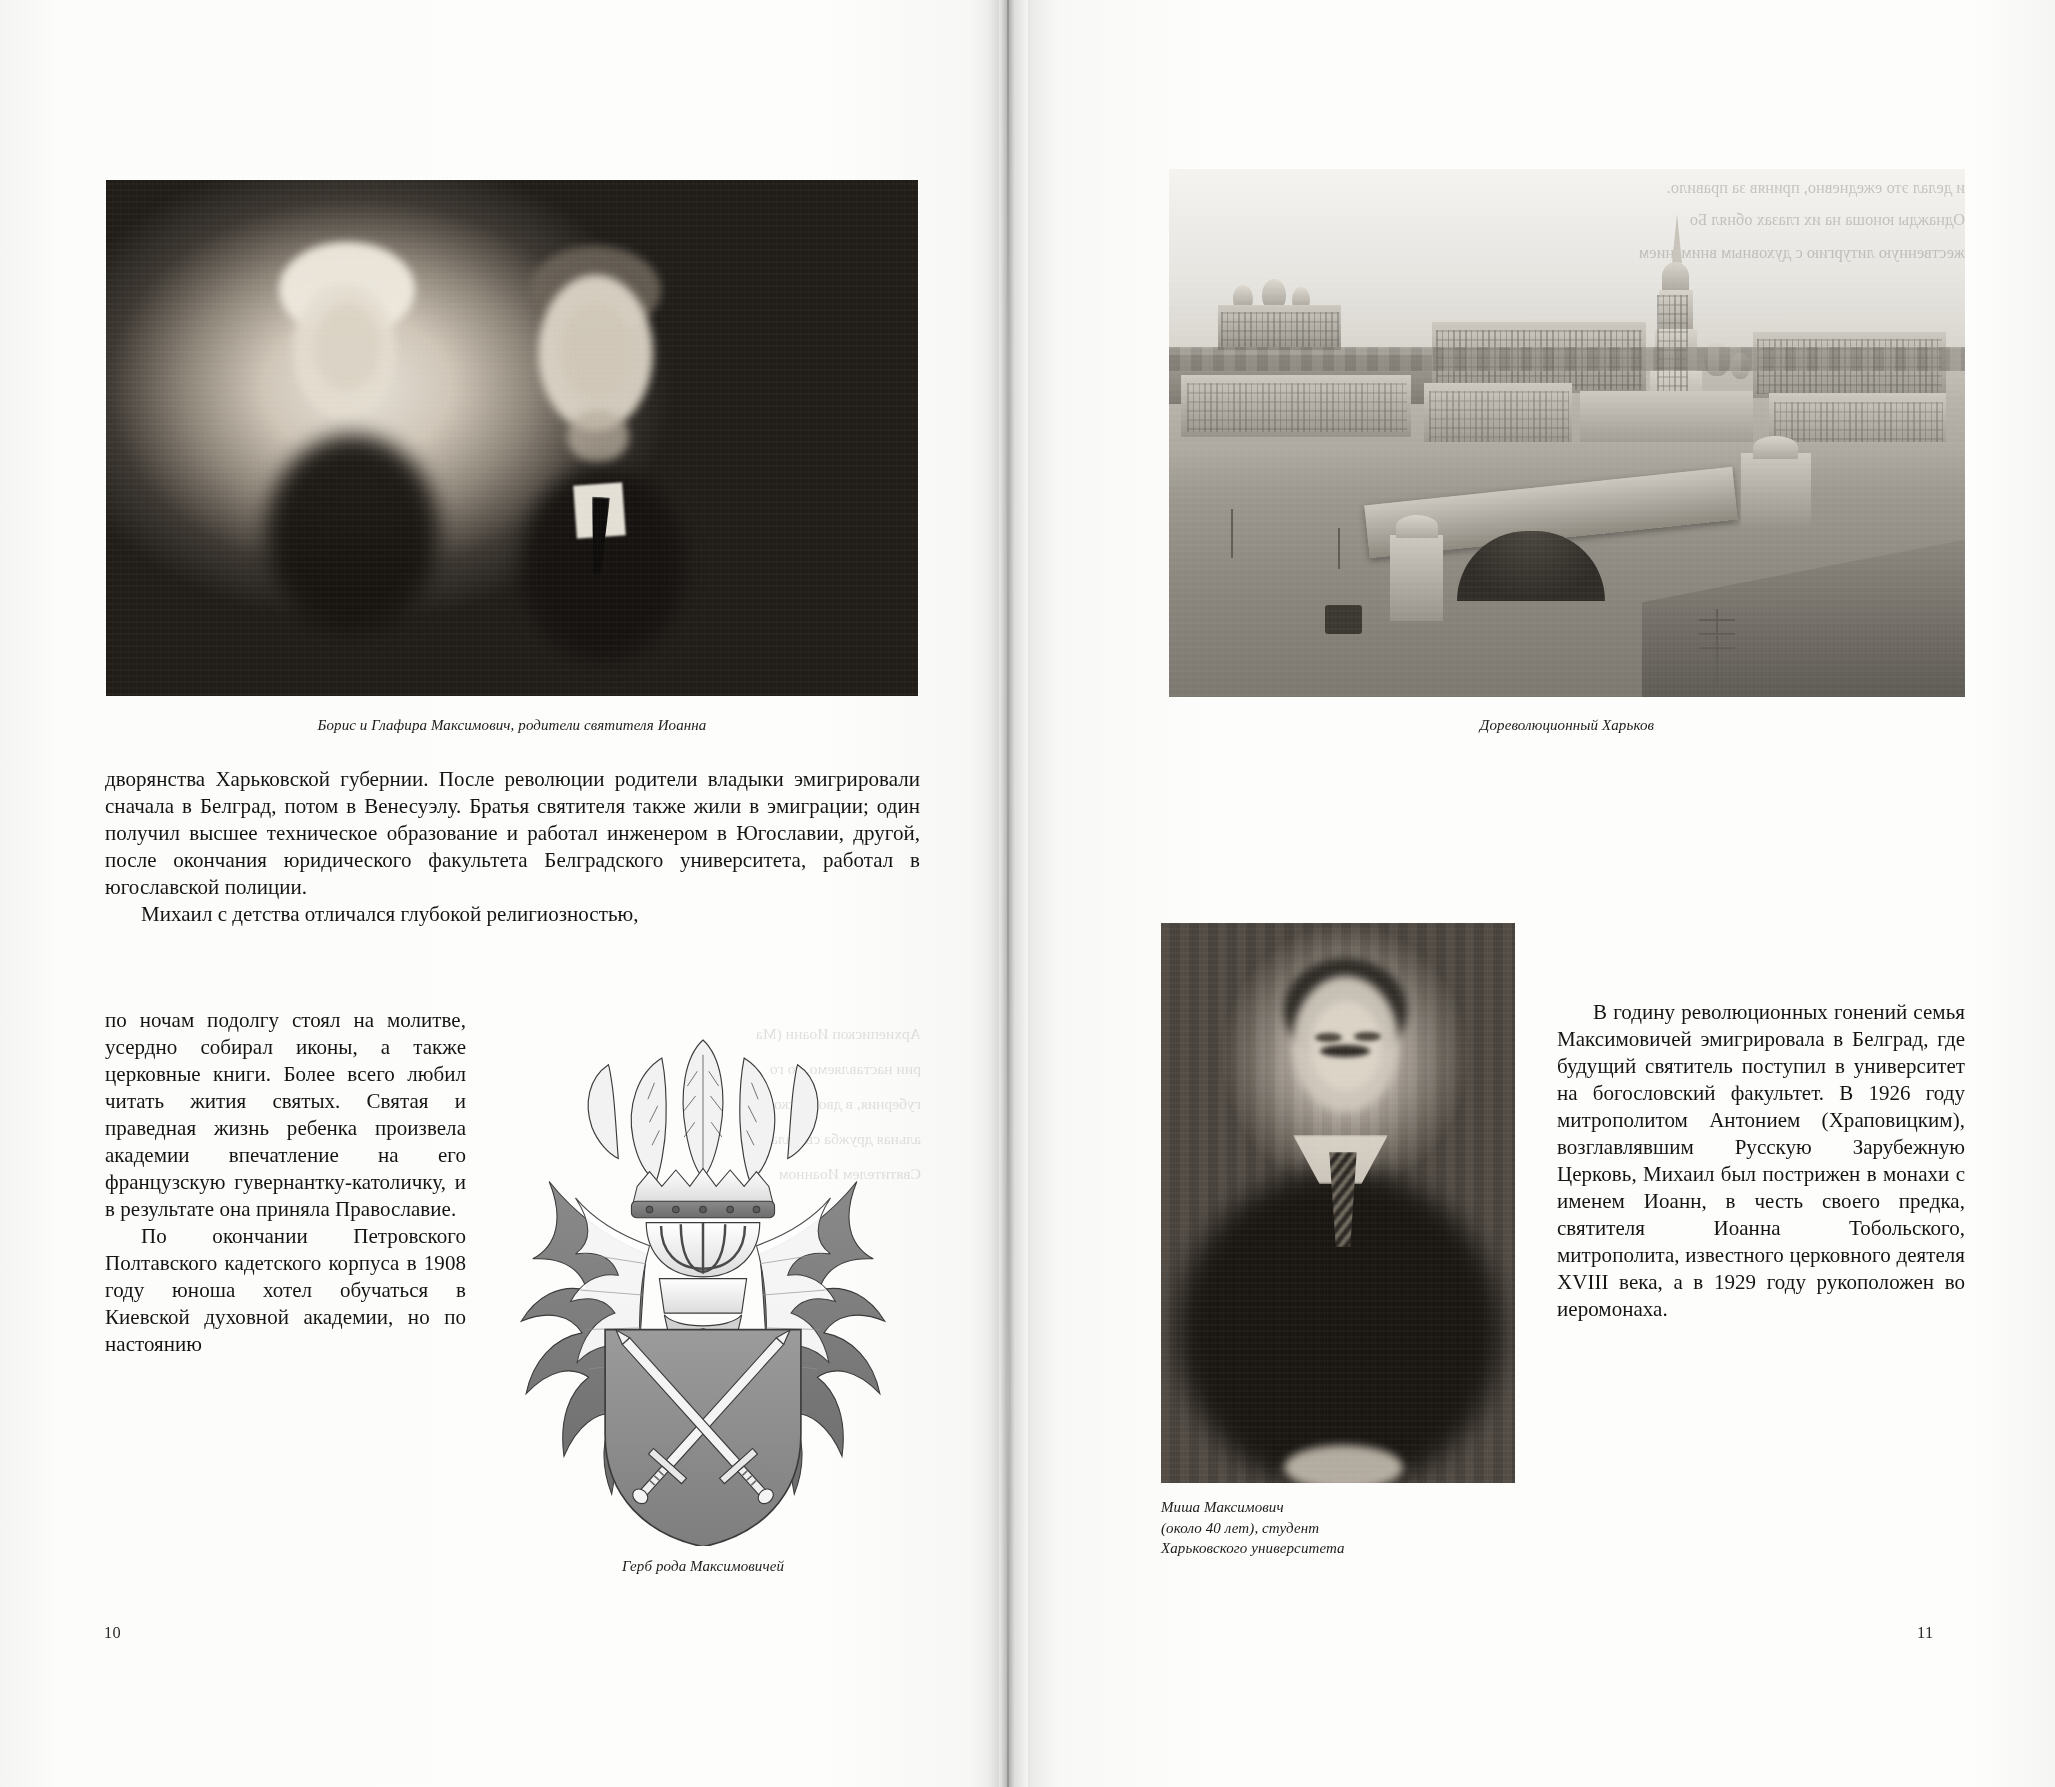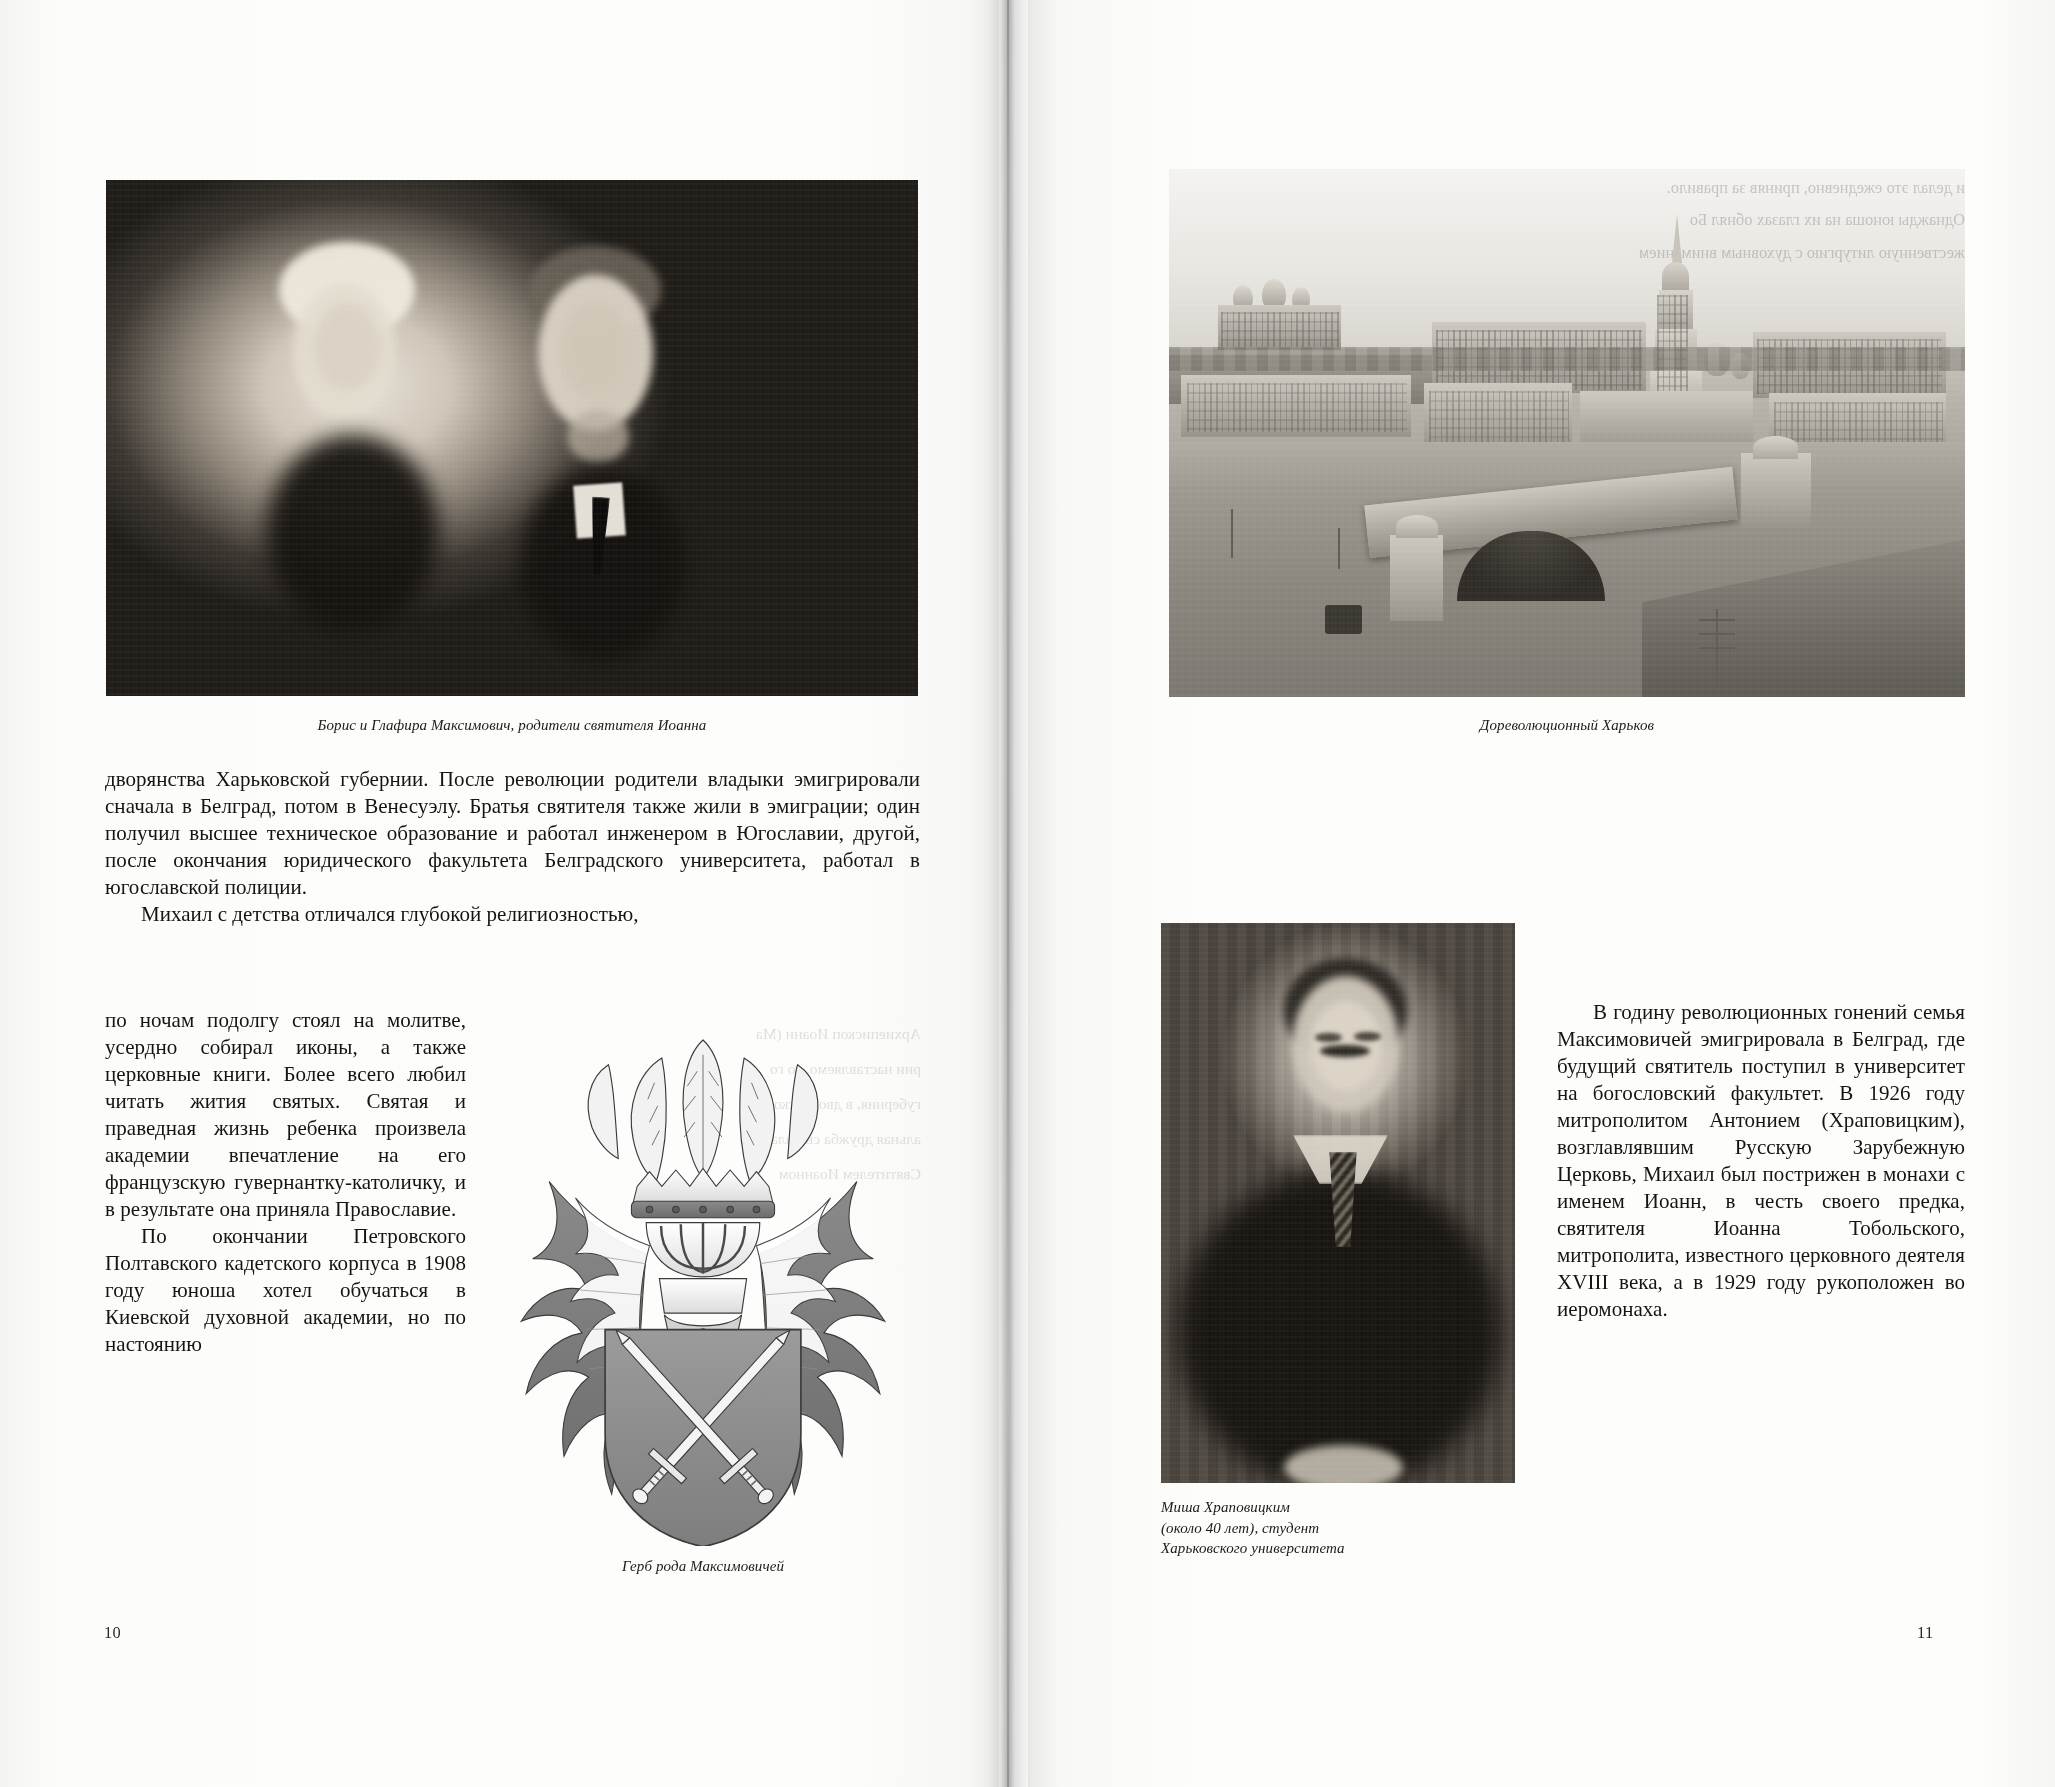--- a/index.html
+++ b/index.html
@@ -334,21 +334,21 @@
 
     <div style="position:absolute;left:164px;top:229px;width:36px;height:95px;
        background:repeating-linear-gradient(128deg,#2a2621 0 5px,#746d61 5px 9px);
        filter:blur(0.8px);clip-path:polygon(12% 0,88% 0,70% 100%,30% 100%);"></div>
 
     <div class="blob" style="left:123px;top:522px;width:119px;height:45px;background:#cdc5b8;opacity:.85;"></div>
     <div class="noise"></div>
   </div>
 
   <div class="caption left" style="left:1161px;top:1497px;width:362px;">
-    <div>Миша Храповицким</div>
+    <div>Миша Максимович</div>
     <div>(около 40 лет), студент</div>
     <div>Харьковского университета</div>
   </div>
 
   <div class="col" style="left:1557px;top:960px;width:408px;margin-top:39px;">
     <p>В годину революционных гонений семья Максимовичей эмигрировала в Белград, где будущий святитель поступил в университет на богословский факультет. В 1926 году митрополитом Антонием (Храповицким), возглавлявшим Русскую Зарубежную Церковь, Михаил был пострижен в монахи с именем Иоанн, в честь своего предка, святителя Иоанна Тобольского, митрополита, известного церковного деятеля XVIII века, а в 1929 году рукоположен во иеромонаха.</p>
   </div>
 
   <div class="folio" style="left:1917px;top:1623px;">11</div>
 

